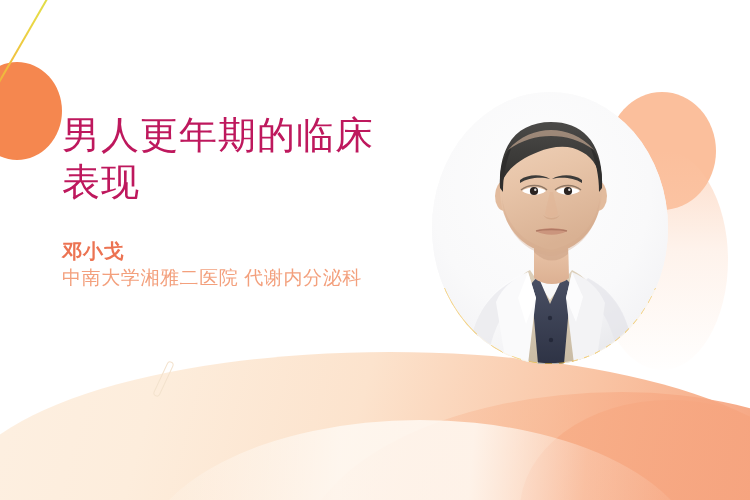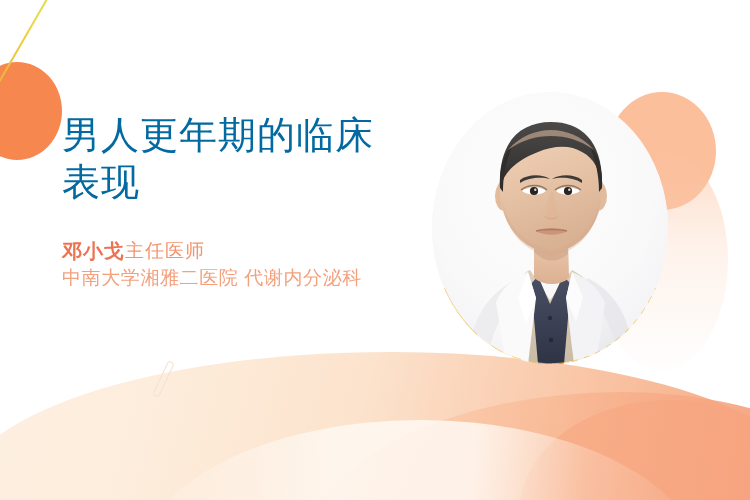--- a/index.html
+++ b/index.html
@@ -132,28 +132,29 @@
   
   .text-wrap {
     position:absolute;
     left:62px; top:112px;
     width:400px;
   }
   .title {
     font-size:38px;
     line-height:47px;
     letter-spacing:1px;
-    color:#0369a1;
+    color:#be185d;
     font-weight:400;
     white-space:pre-line;
   }
   .byline {
     margin-top:32px;
     display:flex;
-    align-items:flex-start;
+    align-items:flex-end;
+    gap:14px;
   }
   .doctor-name {
     font-size:20px;
     font-weight:700;
     color:#ec7352;
     letter-spacing:1px;
   }
   .doctor-rank {
     font-size:19px;
     font-weight:400;
@@ -277,18 +278,17 @@
     <div class="gold-clip">
       <div class="gold-stripes"></div>
     </div>
   </div>
 
   <div class="text-wrap">
     <div class="title">男人更年期的临床
 表现</div>
     <div class="byline">
       <span class="doctor-name">邓小戈</span>
-      <span class="doctor-rank">主任医师</span>
     </div>
     <div class="affiliation">中南大学湘雅二医院  代谢内分泌科</div>
   </div>
 
 </div>
 
 </body></html>

